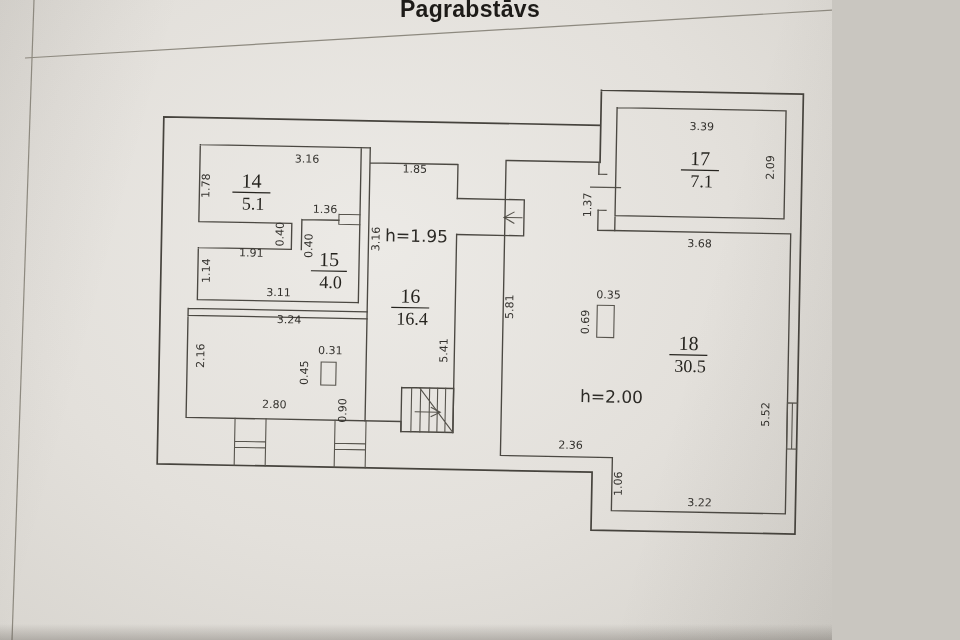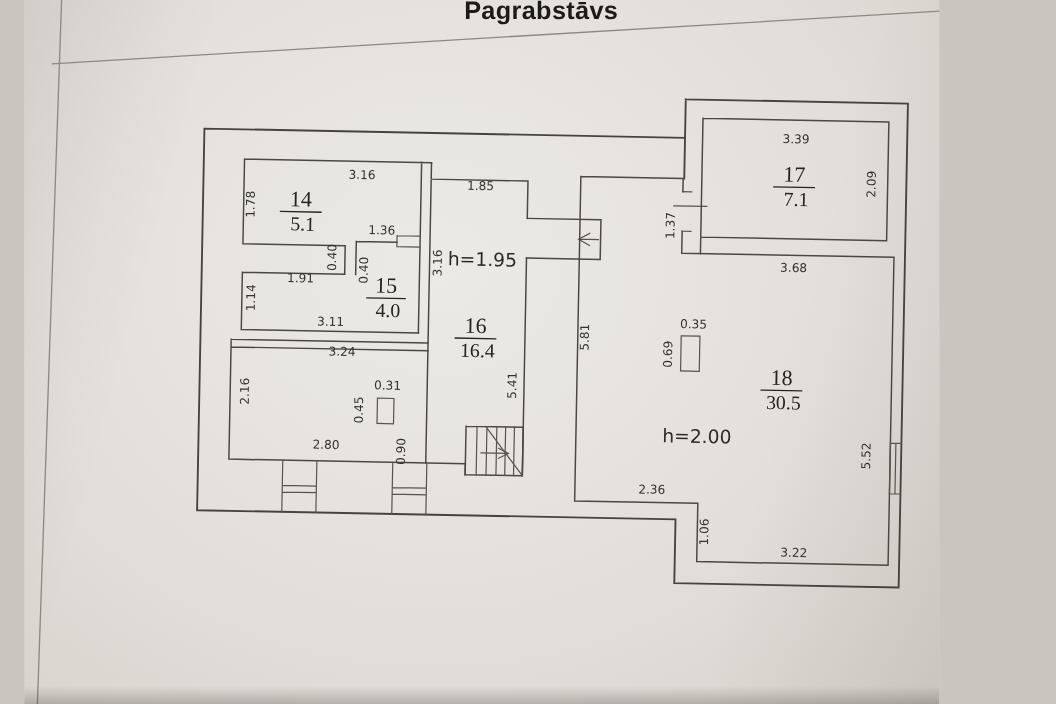--- a/index.html
+++ b/index.html
@@ -1,20 +1,19 @@
 <!DOCTYPE html>
 <html><head>
 <meta charset="utf-8">
 <style>
   html,body{margin:0;padding:0;background:#c9c6c0;}
   .page{
     position:relative;width:832px;height:640px;overflow:hidden;
     background:radial-gradient(ellipse at 45% 38%, #eceae6 0%, #e3e0db 55%, #d6d3cd 100%);
     font-family:"Liberation Sans",sans-serif;
-    margin-left:22px;
   }
   .page::after{
     content:"";position:absolute;left:0;right:0;bottom:0;height:16px;
     background:linear-gradient(to bottom, rgba(70,64,58,0) 0%, rgba(70,64,58,.28) 100%);
     pointer-events:none;
   }
   .shade{
     position:absolute;inset:0;pointer-events:none;
     background:linear-gradient(105deg, rgba(40,36,30,.07) 0%, rgba(40,36,30,0) 18%, rgba(40,36,30,0) 78%, rgba(40,36,30,.08) 100%);
   }

